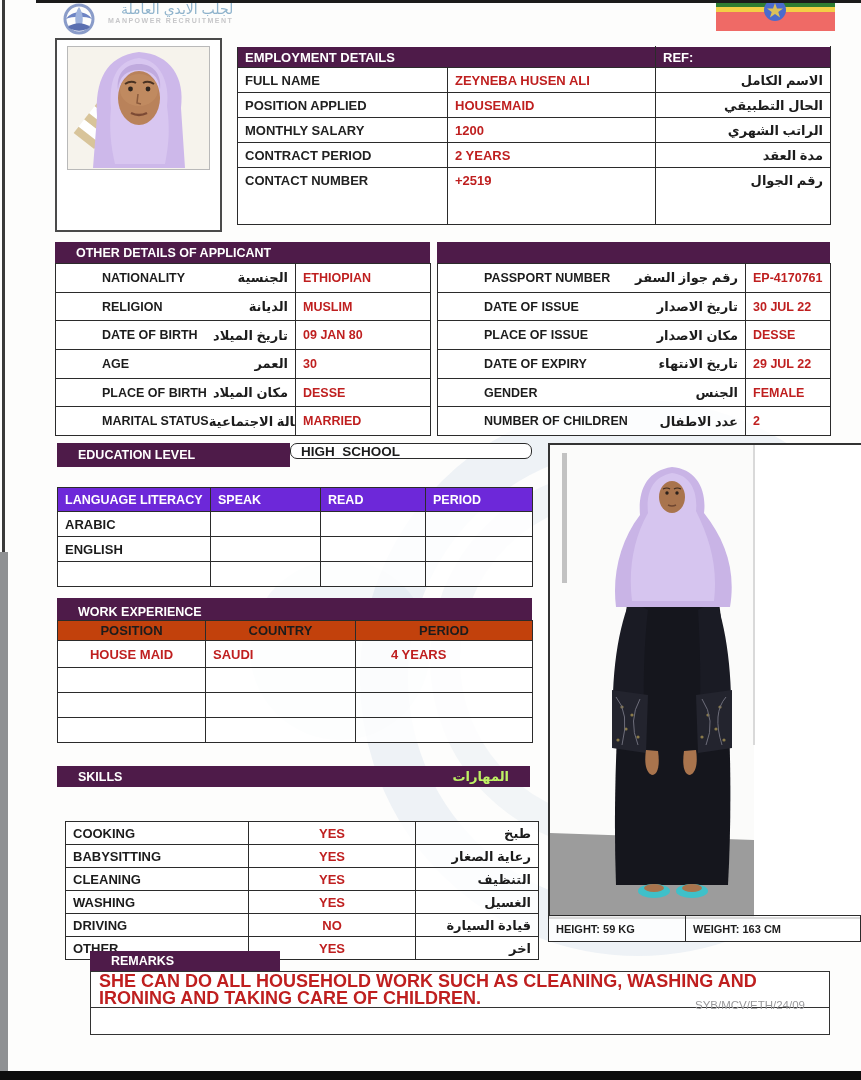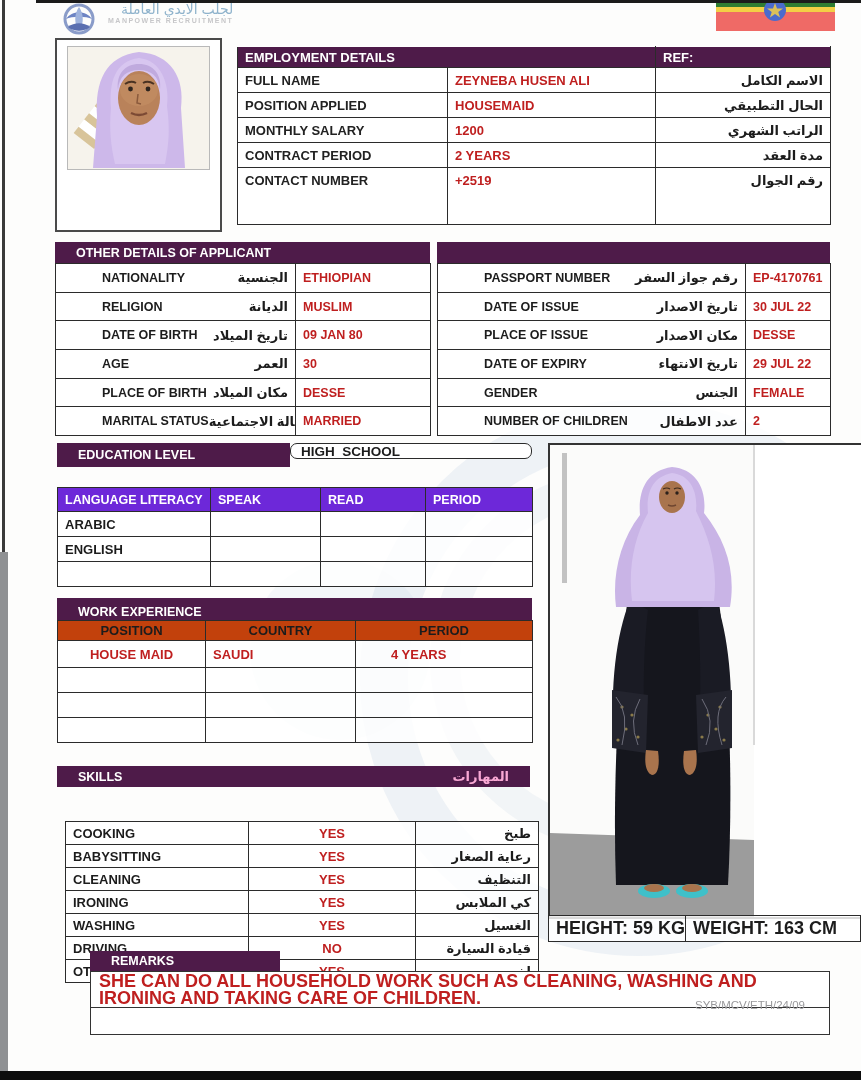--- a/index.html
+++ b/index.html
@@ -60,25 +60,25 @@
 
   .work td{height:25px;font-size:13px;}
   .work .hd{background:#c2410c;font-weight:700;text-align:center;height:20px;}
   .work .r1 td{height:27px;}
 
   .skl td{height:23px;font-size:13px;}
   .skl .lab{font-weight:600;}
   .skl .val{text-align:center;}
   .skl .arc{text-align:right;font-weight:700;}
   .skl-hdr{justify-content:space-between;}
-  .skl-hdr .ar-t{color:#f9a8d4;font-size:13px;}
+  .skl-hdr .ar-t{color:#bef264;font-size:13px;}
 
   
   .body-photo-box{left:548px;top:443px;width:312px;height:472px;border:2px solid #333;background:#fff;overflow:hidden;}
-  .caption td{height:26px;font-size:18px;font-weight:700;}
+  .caption td{height:26px;font-size:11px;font-weight:700;}
 
   
   .remarks-box{left:90px;top:971px;width:740px;border:1.8px solid #333;background:#fff;box-sizing:border-box;height:37px;}
   .remarks-text{padding:1px 8px;font-size:18px;line-height:17px;font-weight:700;color:#bf1f1f;width:700px;white-space:normal;}
   .remarks-empty{left:90px;top:1008px;width:740px;height:27px;border:1.8px solid #333;border-top:none;background:#fff;box-sizing:border-box;}
   .ref-code{left:695px;top:999px;color:#98989b;font-size:11.5px;z-index:2;}
 </style>
 </head>
 <body>
 
@@ -408,25 +408,20 @@
     </tr>
     <tr>
       <td class="lab">BABYSITTING</td>
       <td class="red val">YES</td>
       <td class="arc ar">رعاية الصغار</td>
     </tr>
     <tr>
       <td class="lab">CLEANING</td>
       <td class="red val">YES</td>
       <td class="arc ar">التنظيف</td>
-    </tr>
-    <tr>
-      <td class="lab">IRONING</td>
-      <td class="red val">YES</td>
-      <td class="arc ar">كي الملابس</td>
     </tr>
     <tr>
       <td class="lab">WASHING</td>
       <td class="red val">YES</td>
       <td class="arc ar">الغسيل</td>
     </tr>
     <tr>
       <td class="lab">DRIVING</td>
       <td class="red val">NO</td>
       <td class="arc ar">قيادة السيارة</td>

